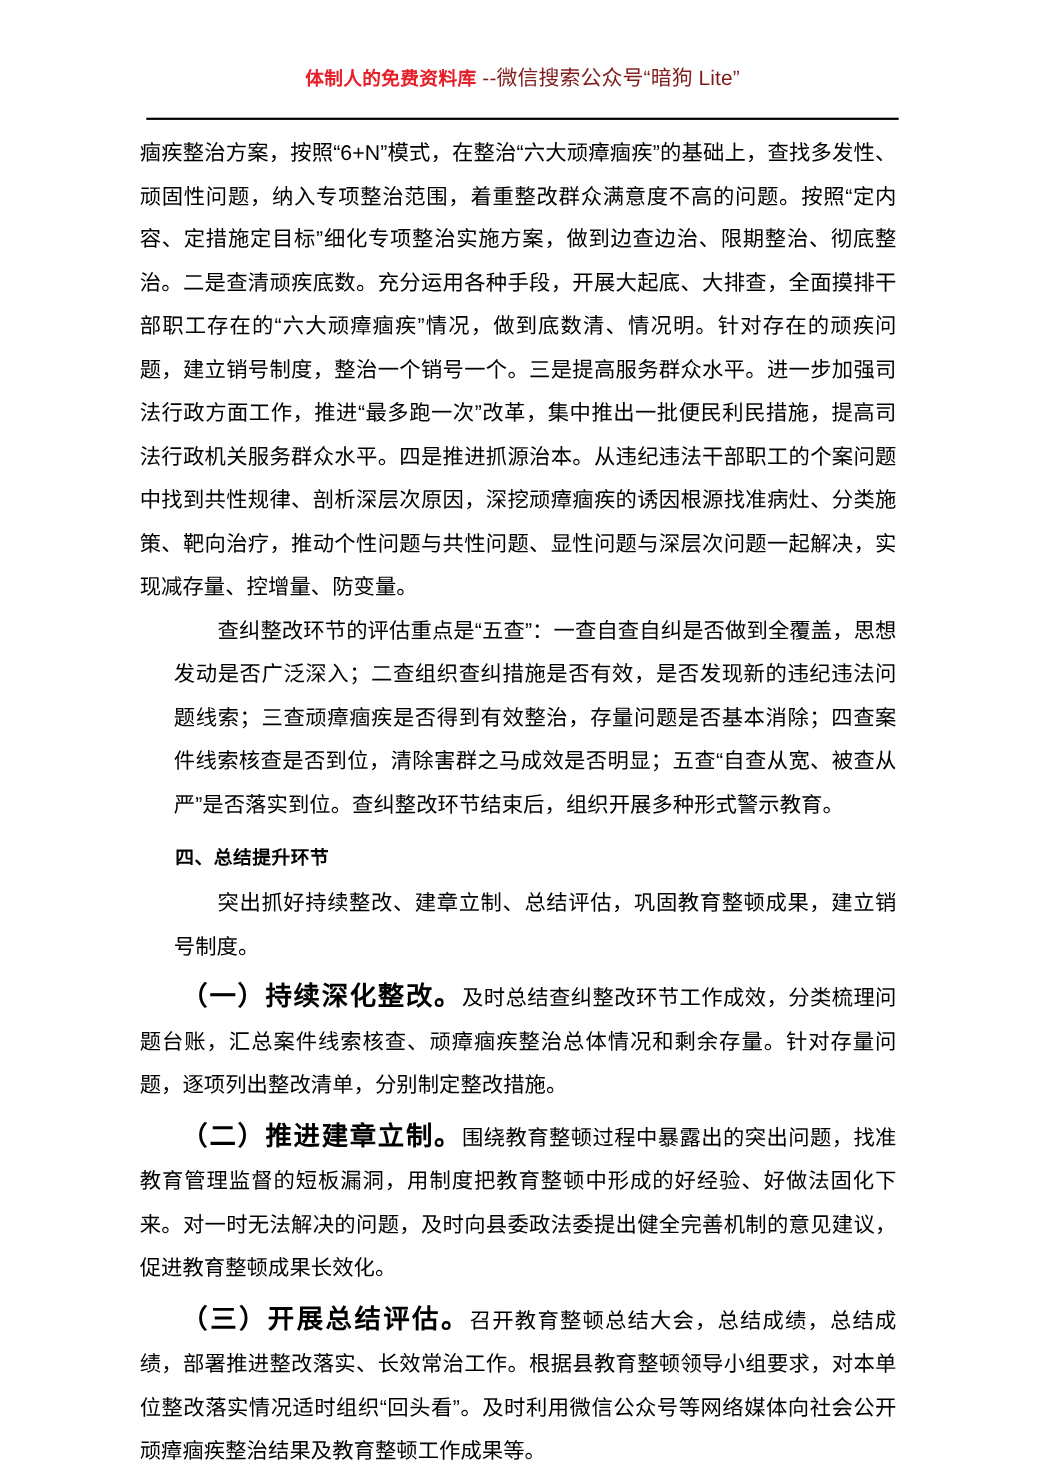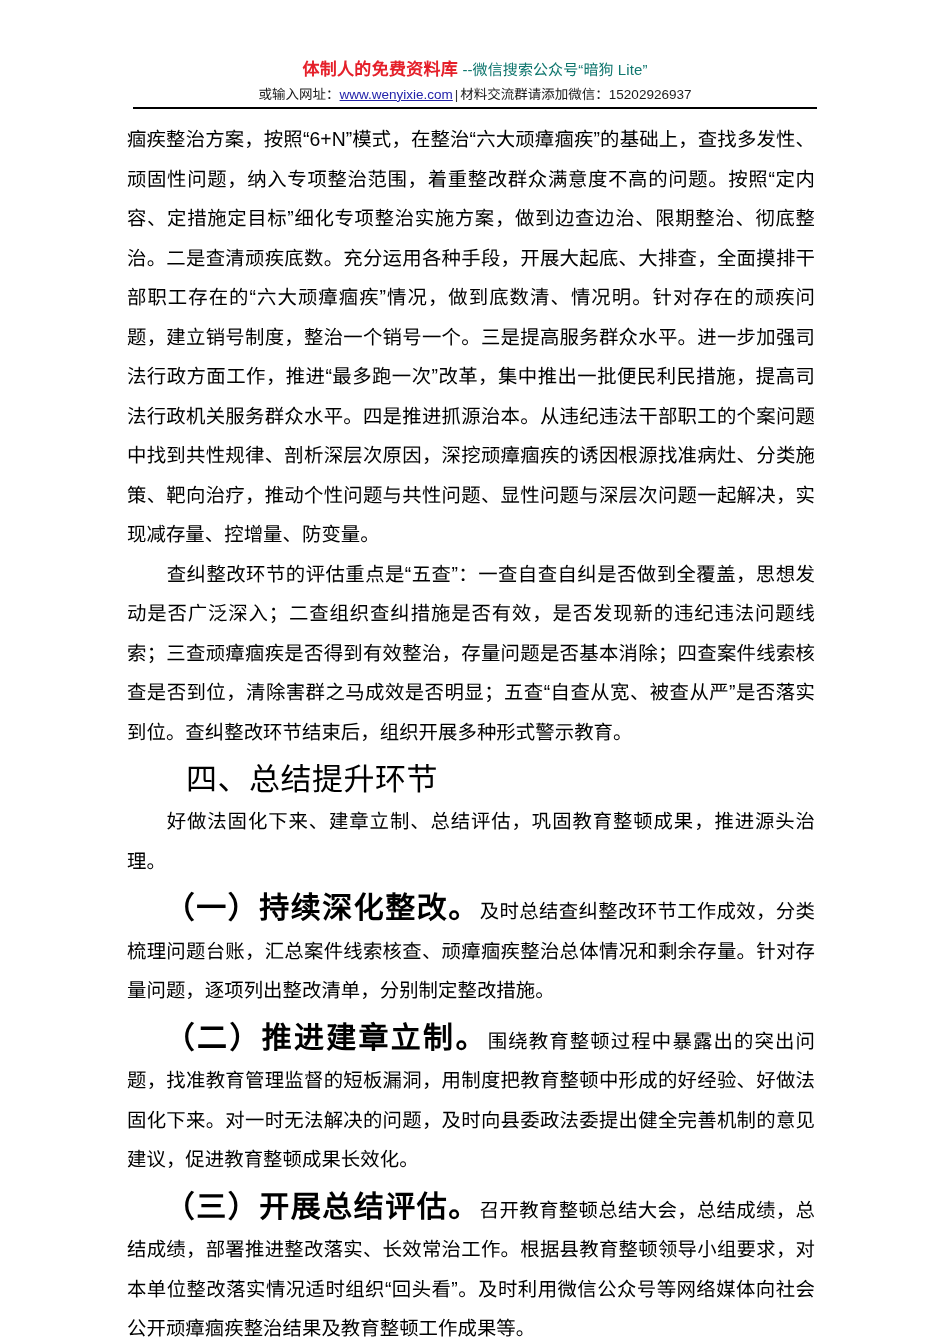--- a/index.html
+++ b/index.html
@@ -35,22 +35,22 @@
     white-space: nowrap;
     letter-spacing: 0.1px;
   }
   .hdr-brand {
     color: #e5202a;
     font-weight: bold;
     font-size: 17px;
     letter-spacing: 0.3px;
   }
   .hdr-suffix {
-    color: #0f766e;
-    font-size: 15px;
+    color: #7f1d1d;
+    font-size: 19px;
   }
   .hdr-line2 {
     font-size: 13.5px;
     color: #1a1a1a;
     white-space: nowrap;
     margin-top: 2px;
   }
   .hdr-url {
     color: #2222aa;
     text-decoration: underline;
@@ -80,70 +80,68 @@
     margin: 0;
     font-size: 19.4px;
     line-height: 39.5px;
     text-align: justify;
     text-justify: inter-ideograph;
     letter-spacing: 0.05px;
     word-break: break-all;
   }
   p.indent2 {
     text-indent: 2.05em;
+    margin-left: 31px;
   }
 
   
   h2.sec-head {
     margin: 6px 0 0 0;
     padding-left: 1.9em;
-    font-size: 31px;
-    font-weight: normal;
+    font-size: 17px;
+    font-weight: bold;
     line-height: 44px;
     letter-spacing: 0.5px;
     font-family: "Liberation Sans", "DejaVu Sans", sans-serif;
   }
 
   
   .subhead {
     font-family: "Liberation Serif", "DejaVu Serif", serif;
     font-weight: bold;
-    font-size: 30px;
+    font-size: 24px;
     letter-spacing: 1.2px;
   }
   p.sub-para {
     margin: 3px 0 0 0;
     text-indent: 1.95em;
   }
   .spacer-sm { height: 4px; }
 </style>
 </head>
 <body>
 
 <div class="page">
 
   <div class="doc-header">
     <div class="hdr-line1">
       <span class="hdr-brand">体制人的免费资料库</span><span class="hdr-suffix"> --微信搜索公众号“暗狗 Lite”</span>
     </div>
-    <div class="hdr-line2">
-      <span>或输入网址：</span><span class="hdr-url">www.wenyixie.com</span><span class="hdr-sep">|</span><span>材料交流群请添加微信：15202926937</span>
-    </div>
   </div>
   <div class="hdr-rule"></div>
 
   <div class="body-wrap">
 
     <p class="bt">痼疾整治方案，按照“6+N”模式，在整治“六大顽瘴痼疾”的基础上，查找多发性、顽固性问题，纳入专项整治范围，着重整改群众满意度不高的问题。按照“定内容、定措施定目标”细化专项整治实施方案，做到边查边治、限期整治、彻底整治。二是查清顽疾底数。充分运用各种手段，开展大起底、大排查，全面摸排干部职工存在的“六大顽瘴痼疾”情况，做到底数清、情况明。针对存在的顽疾问题，建立销号制度，整治一个销号一个。三是提高服务群众水平。进一步加强司法行政方面工作，推进“最多跑一次”改革，集中推出一批便民利民措施，提高司法行政机关服务群众水平。四是推进抓源治本。从违纪违法干部职工的个案问题中找到共性规律、剖析深层次原因，深挖顽瘴痼疾的诱因根源找准病灶、分类施策、靶向治疗，推动个性问题与共性问题、显性问题与深层次问题一起解决，实现减存量、控增量、防变量。</p>
 
     <p class="bt indent2">查纠整改环节的评估重点是“五查”：一查自查自纠是否做到全覆盖，思想发动是否广泛深入；二查组织查纠措施是否有效，是否发现新的违纪违法问题线索；三查顽瘴痼疾是否得到有效整治，存量问题是否基本消除；四查案件线索核查是否到位，清除害群之马成效是否明显；五查“自查从宽、被查从严”是否落实到位。查纠整改环节结束后，组织开展多种形式警示教育。</p>
 
     <h2 class="sec-head">四、总结提升环节</h2>
 
-    <p class="bt indent2">好做法固化下来、建章立制、总结评估，巩固教育整顿成果，推进源头治理。</p>
+    <p class="bt indent2">突出抓好持续整改、建章立制、总结评估，巩固教育整顿成果，建立销号制度。</p>
 
     <div class="spacer-sm"></div>
 
     <p class="bt sub-para"><span class="subhead">（一）持续深化整改。</span><span>及时总结查纠整改环节工作成效，分类梳理问题台账，汇总案件线索核查、顽瘴痼疾整治总体情况和剩余存量。针对存量问题，逐项列出整改清单，分别制定整改措施。</span></p>
 
     <div class="spacer-sm"></div>
 
     <p class="bt sub-para"><span class="subhead">（二）推进建章立制。</span><span>围绕教育整顿过程中暴露出的突出问题，找准教育管理监督的短板漏洞，用制度把教育整顿中形成的好经验、好做法固化下来。对一时无法解决的问题，及时向县委政法委提出健全完善机制的意见建议，促进教育整顿成果长效化。</span></p>
 
     <div class="spacer-sm"></div>

